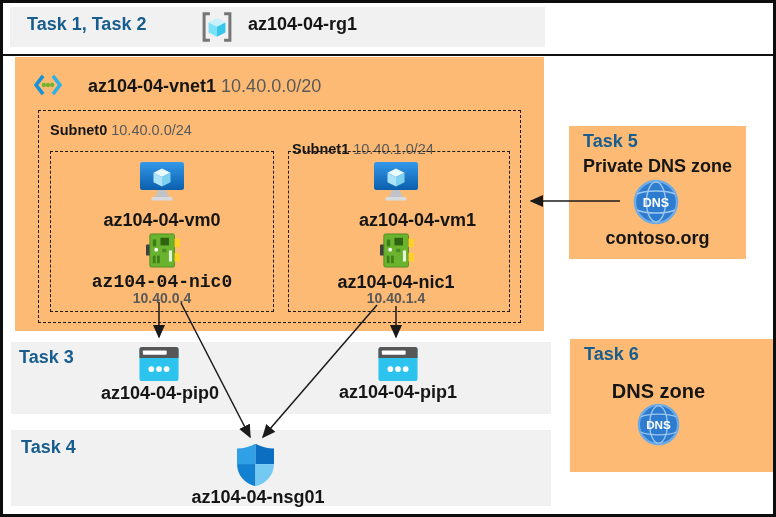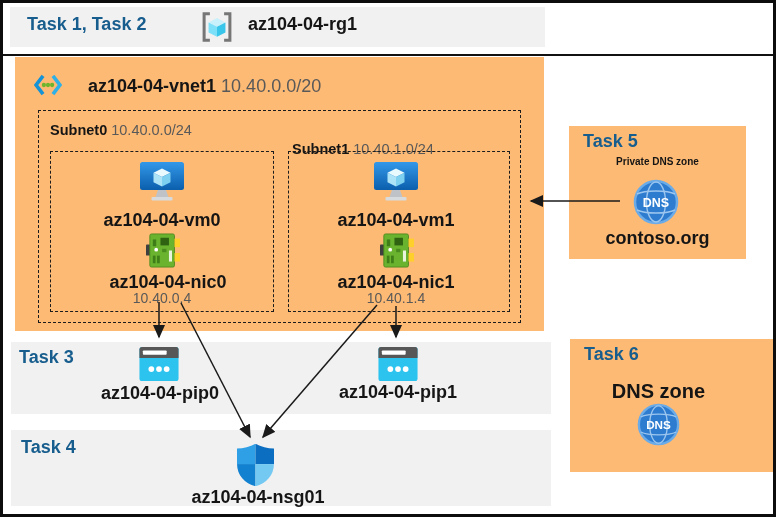--- a/index.html
+++ b/index.html
@@ -11,21 +11,21 @@
   .divider{position:absolute;left:0;top:54px;width:776px;height:0;border-top:2px solid #111;}
   .band{position:absolute;background:#f1f1f1;}
   .card{position:absolute;background:#fdba74;}
   .task-label{position:absolute;color:#175d8d;font-weight:700;font-size:18px;white-space:nowrap;}
   .res-label{position:absolute;font-weight:700;color:#151515;font-size:18px;white-space:nowrap;}
   .dim{color:#595959;font-weight:400;}
   .center{text-align:center;}
   .dashed-outer{position:absolute;border:1.6px dashed #1c1c1c;}
   .dashed-inner{position:absolute;border:1.4px dashed #1c1c1c;}
   .subnet-label{position:absolute;font-size:14.5px;font-weight:700;color:#151515;white-space:nowrap;}
-  .ip-label{position:absolute;font-size:14px;color:#595959;white-space:nowrap;}
+  .ip-label{position:absolute;font-size:14px;color:#595959;white-space:nowrap;font-weight:bold;}
   .icon{position:absolute;}
   svg{display:block;}
   .arrows{position:absolute;left:0;top:0;width:776px;height:517px;z-index:40;pointer-events:none;}
   .dns-text{font-family:"Liberation Sans",sans-serif;font-weight:700;fill:#ffffff;}
 </style>
 </head>
 <body>
 
 <div class="canvas">
 
@@ -100,40 +100,40 @@
       <rect x="33.5" y="24" width="6.5" height="10" fill="#ffd02c"></rect>
       <rect x="17" y="6" width="10" height="9" fill="#2f6312"></rect>
       <circle cx="12" cy="20" r="2.2" fill="#ffffff"></circle>
       <rect x="8" y="8" width="4" height="8" fill="#3f7d18"></rect>
       <rect x="8" y="27" width="3.2" height="9" fill="#3f7d18"></rect>
       <rect x="13" y="27" width="3.2" height="9" fill="#3f7d18"></rect>
       <rect x="27" y="21" width="3.6" height="13" fill="#e8f5dc"></rect>
       <rect x="19" y="19" width="5" height="4" fill="#4a8c1e"></rect>
     </svg>
   </span>
-  <div class="res-label center" style="left:88px;top:272px;width:160px;">az104-04-nic0</div>
+  <div class="res-label center" style="left:82px;top:272px;width:160px;font-family:Liberation Mono, monospace;">az104-04-nic0</div>
   <div class="ip-label center" style="left:92px;top:290px;width:140px;">10.40.0.4</div>
 
   <span class="icon" style="left:373px;top:159px;">
     <svg width="46" height="46" viewBox="0 0 46 46">
       <defs>
           <linearGradient id="vmg1" x1="0" y1="0" x2="0" y2="1">
         <stop offset="0" stop-color="#3398e8"></stop>
             <stop offset="1" stop-color="#0b5fad"></stop>
           </linearGradient>
         </defs>
       <rect x="1" y="3" width="44" height="28" rx="2.5" fill="url(#vmg1)"></rect>
       <polygon points="23,9.5 31.5,13.8 23,18.1 14.5,13.8" fill="#e8fafe"></polygon>
       <polygon points="14.5,13.8 23,18.1 23,27.5 14.5,23.2" fill="#ace3f7"></polygon>
       <polygon points="31.5,13.8 23,18.1 23,27.5 31.5,23.2" fill="#7ed0f0"></polygon>
       <polygon points="19,31 27,31 29.5,38 16.5,38" fill="#bfc3c7"></polygon>
       <rect x="12.5" y="38" width="21" height="3.6" rx="1" fill="#d8dbdd"></rect>
     </svg>
   </span>
-  <div class="res-label center" style="left:316px;top:210px;width:160px;">az104-04-vm1</div>
+  <div class="res-label center" style="left:316px;top:210px;width:160px;text-align:right;">az104-04-vm1</div>
   <span class="icon" style="left:380px;top:232px;">
     <svg width="34" height="37" viewBox="0 0 40 42">
       <rect x="0" y="14" width="5" height="13" rx="1" fill="#3f3f3f"></rect>
       <rect x="4.5" y="1.5" width="29" height="39" rx="2" fill="#6ab32f" stroke="#4a861c"></rect>
       <rect x="33.5" y="7" width="6.5" height="10" fill="#ffd02c"></rect>
       <rect x="33.5" y="24" width="6.5" height="10" fill="#ffd02c"></rect>
       <rect x="17" y="6" width="10" height="9" fill="#2f6312"></rect>
       <circle cx="12" cy="20" r="2.2" fill="#ffffff"></circle>
       <rect x="8" y="8" width="4" height="8" fill="#3f7d18"></rect>
       <rect x="8" y="27" width="3.2" height="9" fill="#3f7d18"></rect>
@@ -184,21 +184,21 @@
         <rect x="20" y="0" width="20" height="22" fill="#0c6ec0"></rect>
         <rect x="0" y="22" width="20" height="24" fill="#1181d0"></rect>
         <rect x="20" y="22" width="20" height="24" fill="#74c9f3"></rect>
       </g>
     </svg>
   </span>
   <div class="res-label center" style="left:178px;top:487px;width:160px;">az104-04-nsg01</div>
 
   <div class="card" style="left:569px;top:126px;width:177px;height:133px;">
     <span class="task-label" style="left:14px;top:5px;">Task 5</span>
-    <div class="res-label center" style="left:8px;top:30px;width:161px;font-size:10px;">Private DNS zone</div>
+    <div class="res-label center" style="left:8px;top:30px;width:161px;font-size:18px;">Private DNS zone</div>
     <span class="icon" style="left:64px;top:53px;">
       <svg width="46" height="46" viewBox="0 0 46 46">
         <circle cx="23" cy="23" r="21" fill="#2e7cd0" stroke="#6aabe8" stroke-width="2.5"></circle>
         <ellipse cx="23" cy="23" rx="9.5" ry="20" fill="none" stroke="#9cc6ee" stroke-width="1.4"></ellipse>
         <path d="M4 15 C12 11 34 11 42 15" fill="none" stroke="#9cc6ee" stroke-width="1.4"></path>
         <path d="M4 31 C12 35 34 35 42 31" fill="none" stroke="#9cc6ee" stroke-width="1.4"></path>
         <text x="23" y="27.5" text-anchor="middle" font-size="12.5" class="dns-text">DNS</text>
       </svg>
     </span>
     <div class="res-label center" style="left:8px;top:102px;width:161px;">contoso.org</div>

